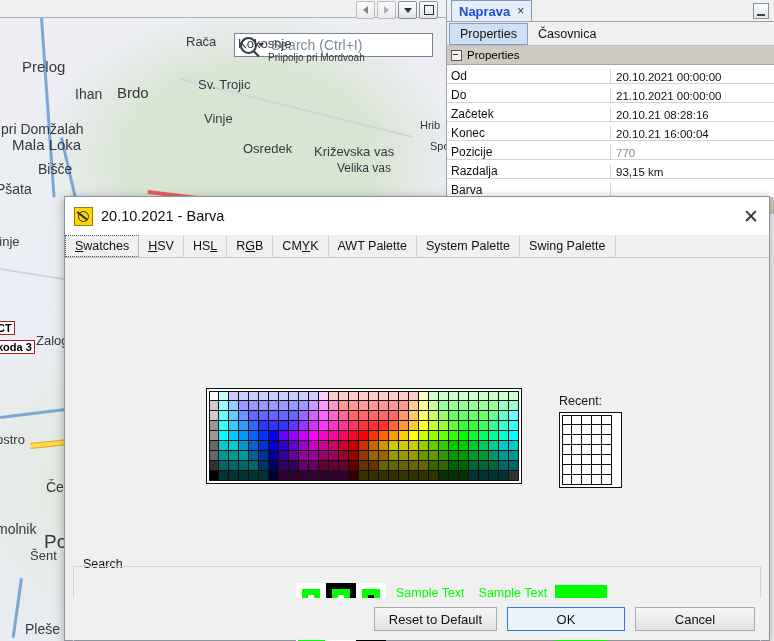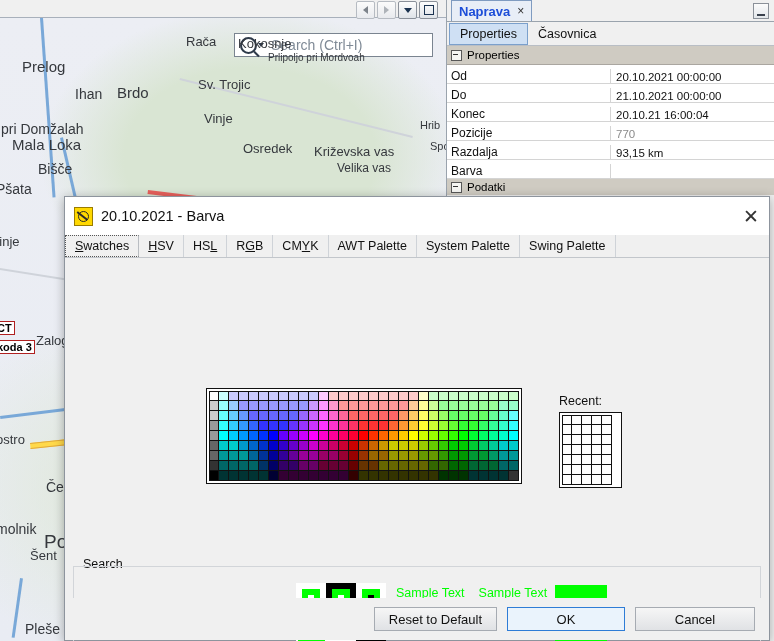--- a/index.html
+++ b/index.html
@@ -220,20 +220,26 @@
           <span>20.10.2021 00:00:00</span>
         </div>
       </div>
       <div class="prow">
         <div class="pkey">Do</div>
         <div class="pval">
           <span>21.10.2021 00:00:00</span>
         </div>
       </div>
       <div class="prow">
+        <div class="pkey">Začetek</div>
+        <div class="pval">
+          <span>20.10.21 08:28:16</span>
+        </div>
+      </div>
+      <div class="prow">
         <div class="pkey">Konec</div>
         <div class="pval">
           <span>20.10.21 16:00:04</span>
         </div>
       </div>
       <div class="prow">
         <div class="pkey">Pozicije</div>
         <div class="pval dim">
           <span>770</span>
         </div>

